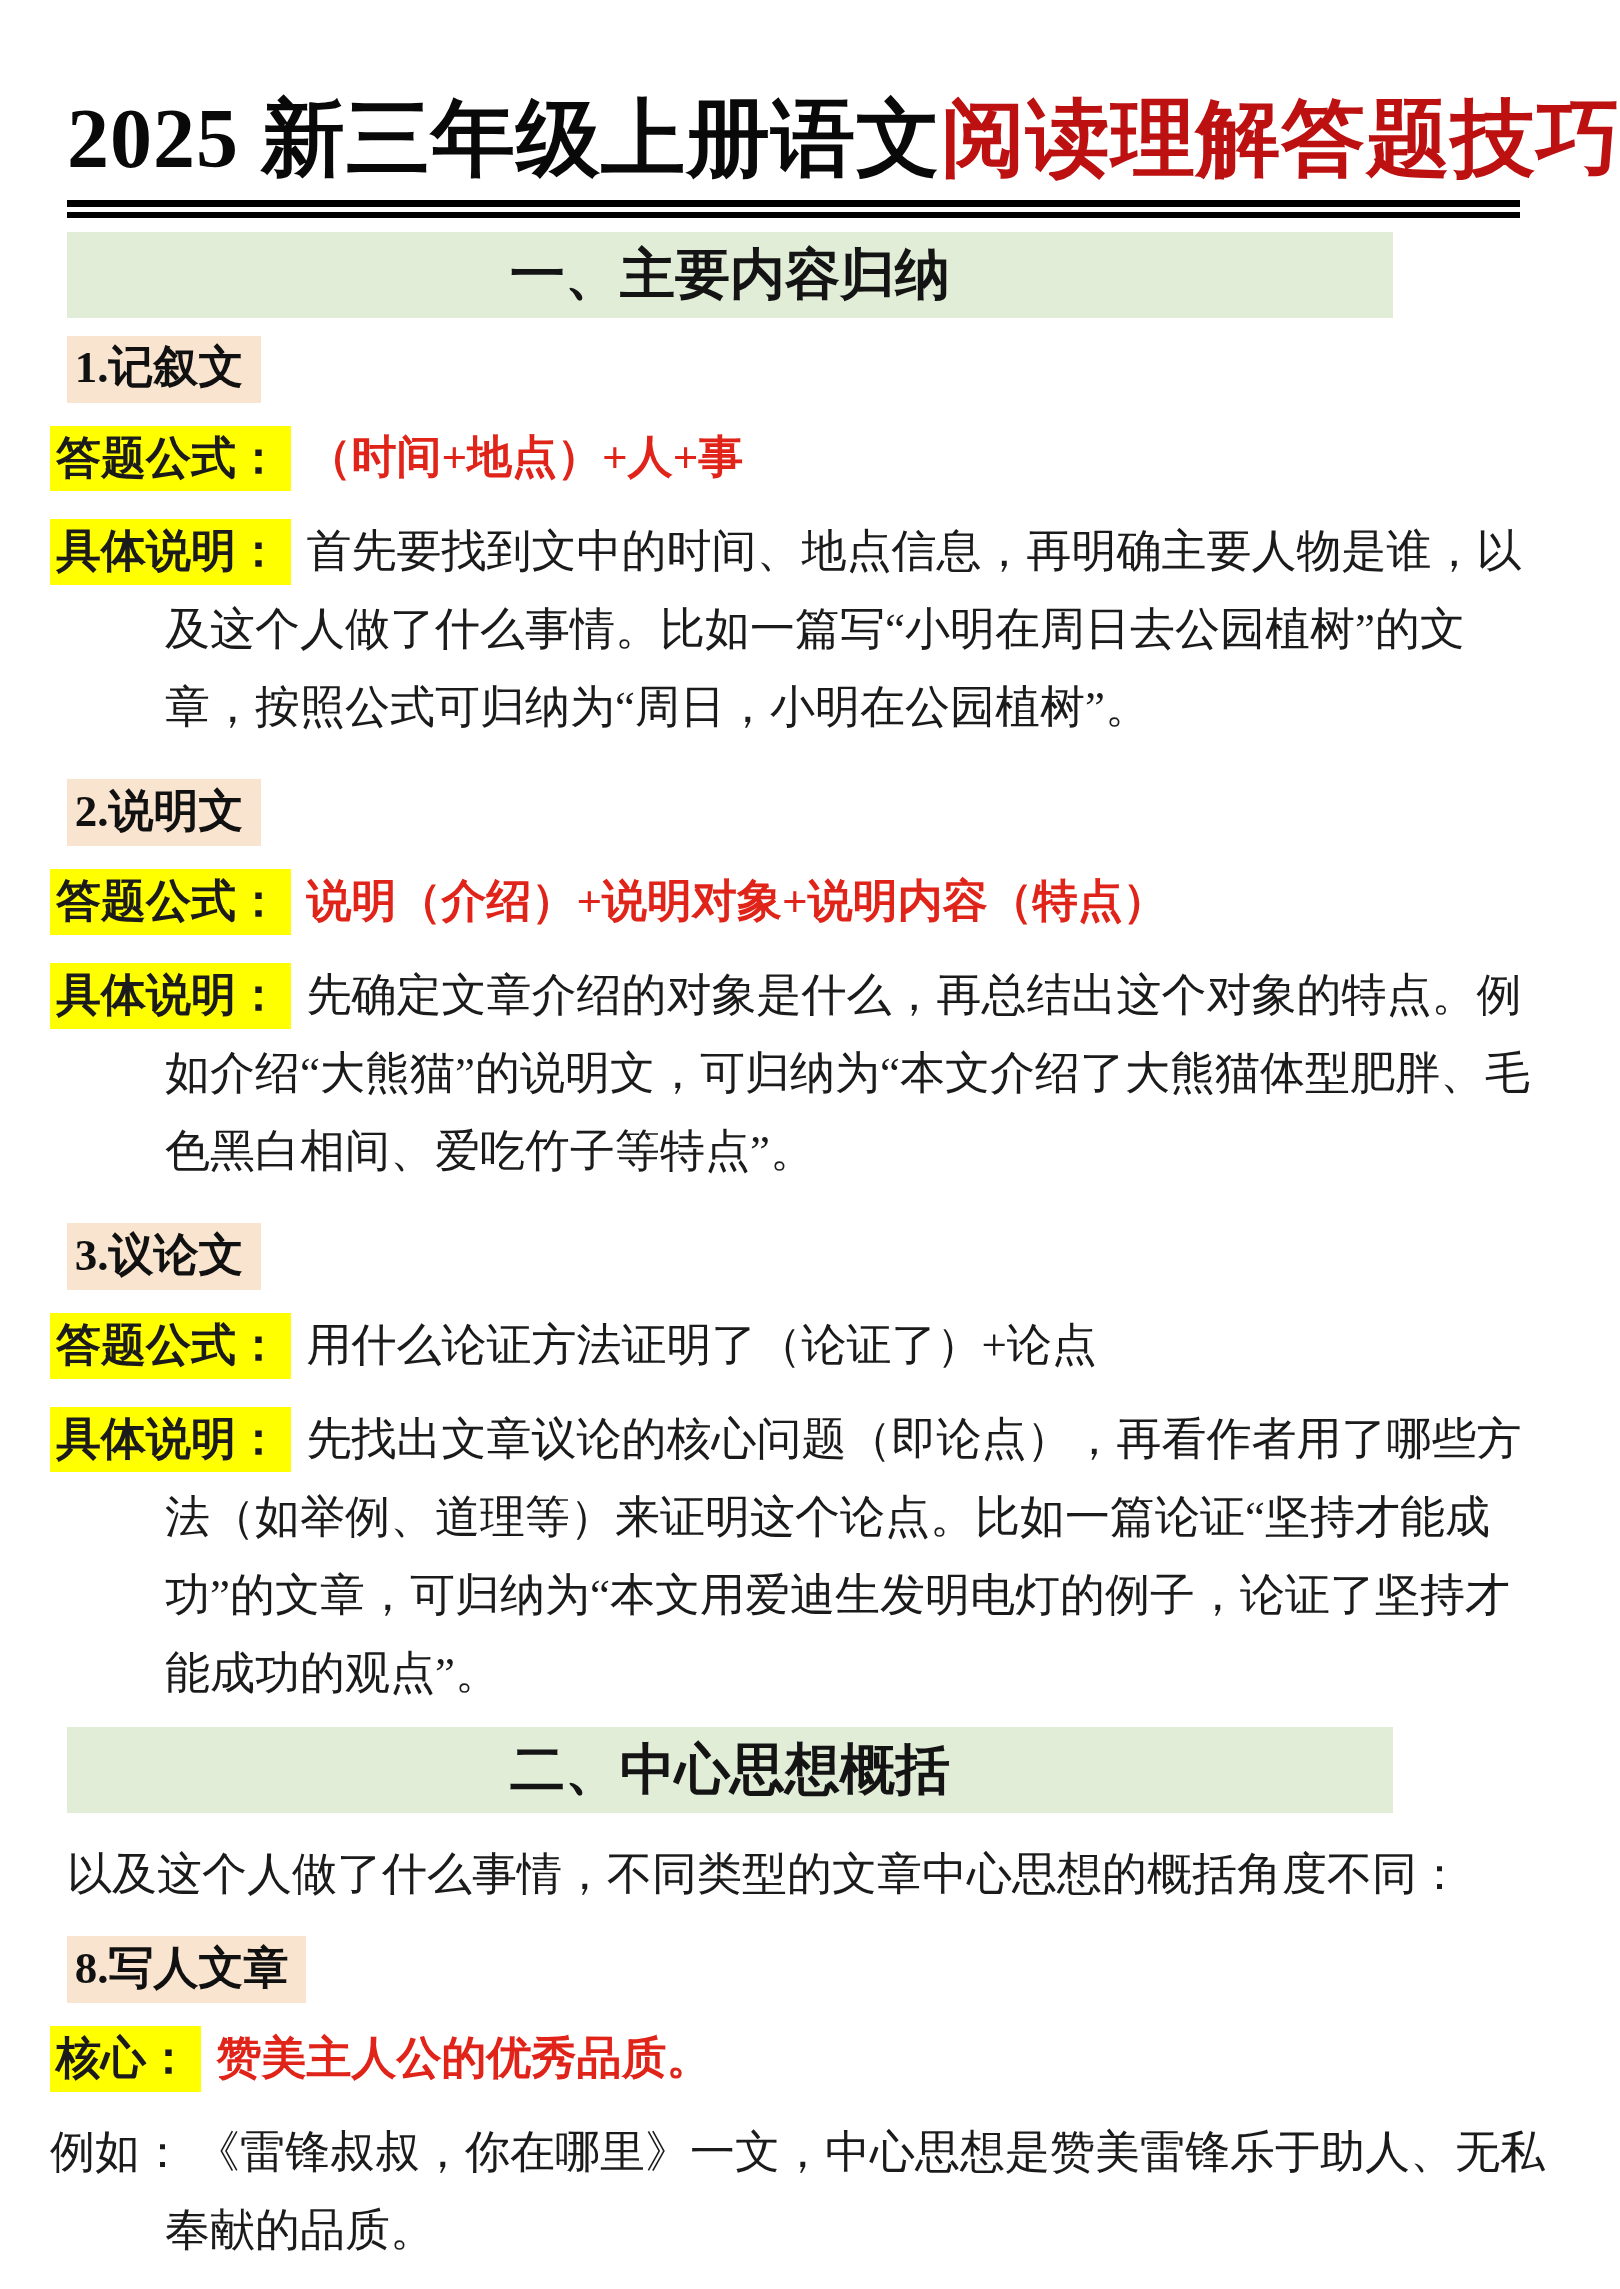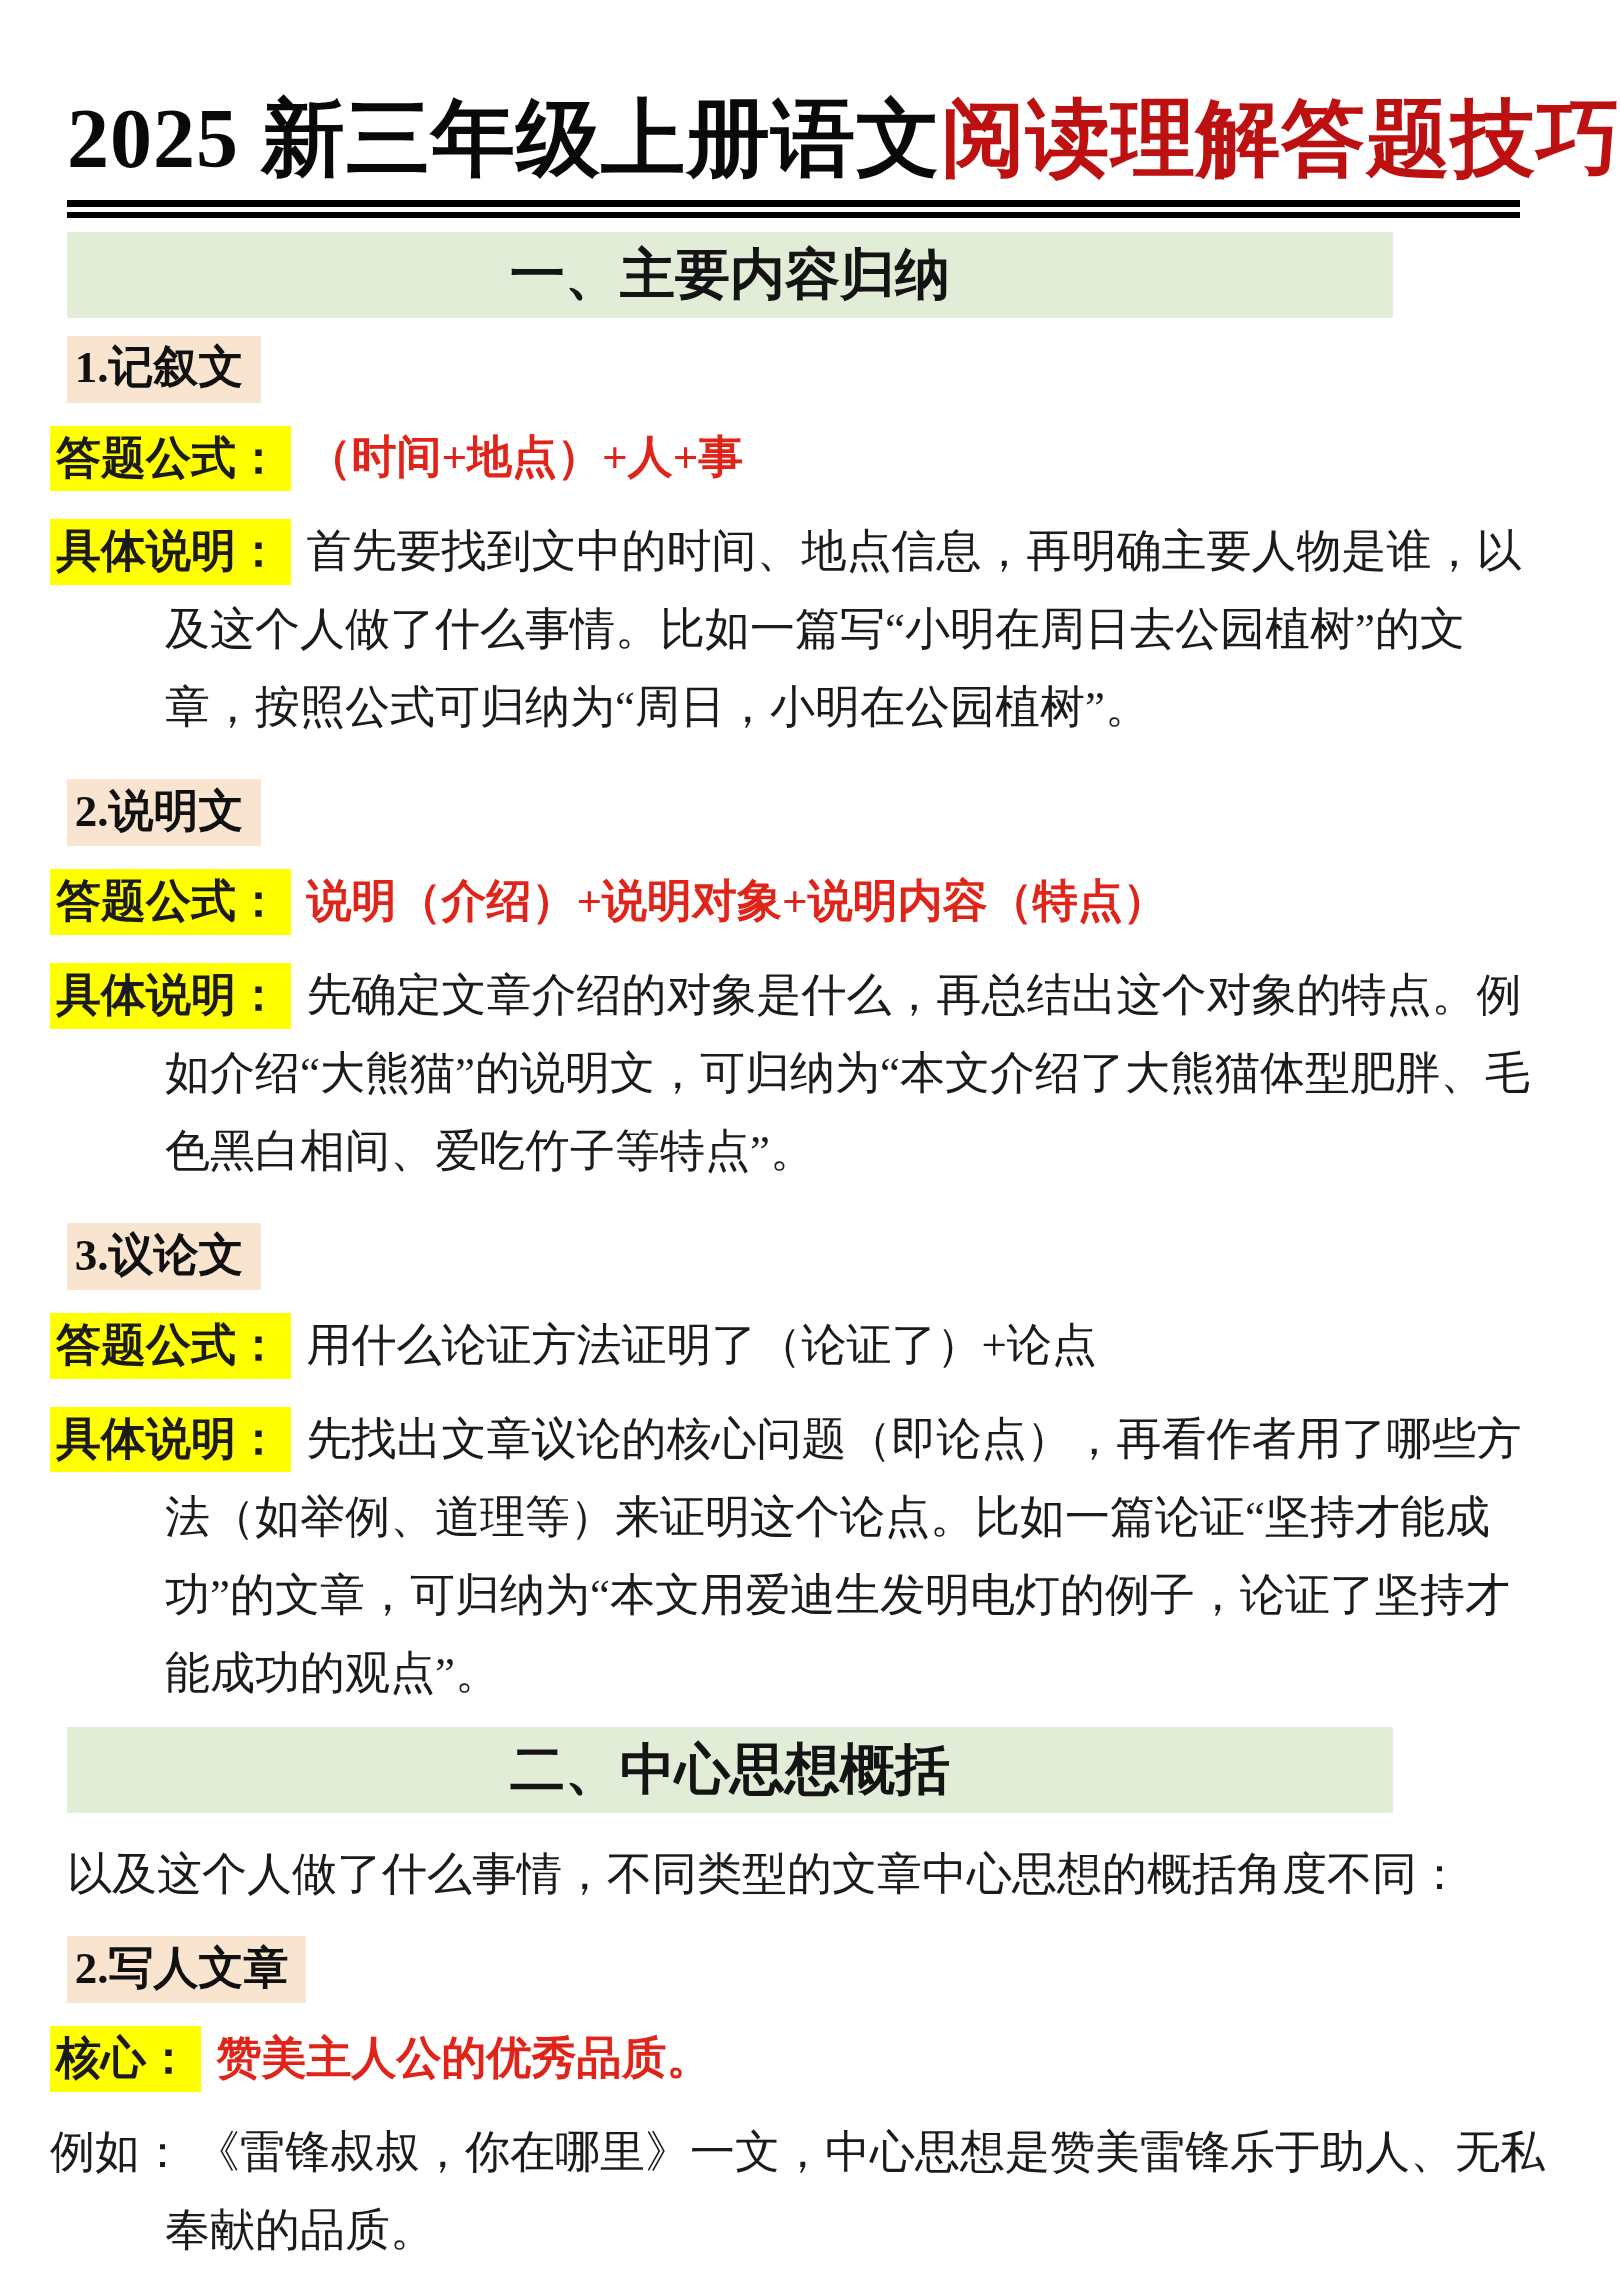--- a/index.html
+++ b/index.html
@@ -85,19 +85,19 @@
     <h2 class="peach-head">3.议论文</h2>
     <p class="para"><span class="hl">答题公式：</span><span class="blk-text">用什么论证方法证明了（论证了）+论点</span></p>
     <p class="para"><span class="hl">具体说明：</span><span class="blk-text">先找出文章议论的核心问题（即论点），再看作者用了哪些方法（如举例、道理等）来证明这个论点。比如一篇论证“坚持才能成功”的文章，可归纳为“本文用爱迪生发明电灯的例子，论证了坚持才能成功的观点”。</span></p>
   </div>
 
   <div class="band"><span>二、中心思想概括</span></div>
 
   <p class="intro">以及这个人做了什么事情，不同类型的文章中心思想的概括角度不同：</p>
 
   <div>
-    <h2 class="peach-head">2.写人文章</h2>
+    <h2 class="peach-head">8.写人文章</h2>
     <p class="para"><span class="hl">核心：</span><span class="red-text">赞美主人公的优秀品质。</span></p>
     <p class="para"><span class="plain-label">例如：</span><span class="blk-text">《雷锋叔叔，你在哪里》一文，中心思想是赞美雷锋乐于助人、无私奉献的品质。</span></p>
   </div>
 
 </div>
 
 
 </body></html>

